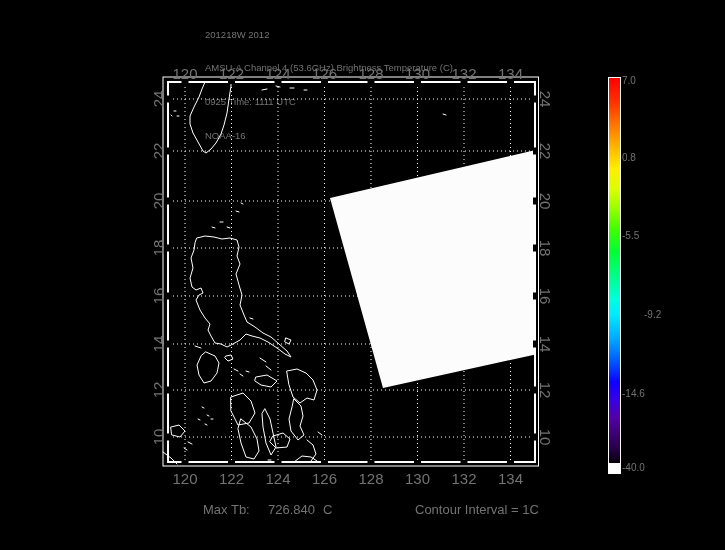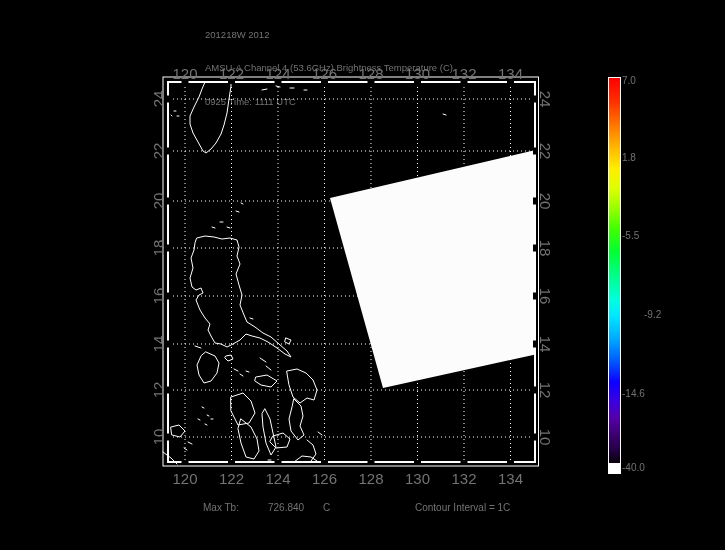--- a/index.html
+++ b/index.html
@@ -3,34 +3,35 @@
 <meta charset="utf-8">
 <style>
   html,body{margin:0;padding:0;background:#000;}
   #root{position:relative;width:725px;height:550px;background:#000;overflow:hidden;
         font-family:Liberation Sans, sans-serif;color:#737373;}
   .titleblock{position:absolute;left:205px;top:6px;font-size:9.5px;line-height:11.3px;white-space:pre;}
   .ticklabel{position:absolute;font-size:15px;white-space:nowrap;text-align:right;}
   .ticklabel.h{transform:translate(-50%,0);}
   .ticklabel.rotl{transform:translate(-50%,-50%) rotate(-90deg);}
   .ticklabel.rotr{transform:translate(-50%,-50%) rotate(90deg);}
-  .footer span{position:absolute;top:502px;font-size:10px;white-space:pre;}
+  .footer span{position:absolute;top:502px;font-size:13px;white-space:pre;}
   #colorbar{position:absolute;border:1px solid #fff;}
   .cbarlabel{position:absolute;font-size:10px;transform:translate(0,-50%);white-space:nowrap;}
   svg{position:absolute;left:0;top:0;}
 </style>
 </head>
 <body>
 
 <div id="root">
 
   <div class="titleblock">
     <div>201218W 2012</div>
     <div>AMSU-A Channel 4 (53.6GHz) Brightness Temperature (C)</div>
     <div>0925 Time: 1111 UTC</div>
+    <div>NOAA-16</div>
   </div>
 
   <svg id="mapsvg" width="725" height="550" viewBox="0 0 725 550">
       <line x1="185" x2="185" y1="83" y2="461" stroke="#ffffff" stroke-width="1" stroke-dasharray="1 3"></line>
       <line x1="231.5" x2="231.5" y1="83" y2="461" stroke="#ffffff" stroke-width="1" stroke-dasharray="1 3"></line>
       <line x1="278" x2="278" y1="83" y2="461" stroke="#ffffff" stroke-width="1" stroke-dasharray="1 3"></line>
       <line x1="324.5" x2="324.5" y1="83" y2="461" stroke="#ffffff" stroke-width="1" stroke-dasharray="1 3"></line>
       <line x1="371" x2="371" y1="83" y2="461" stroke="#ffffff" stroke-width="1" stroke-dasharray="1 3"></line>
       <line x1="417.5" x2="417.5" y1="83" y2="461" stroke="#ffffff" stroke-width="1" stroke-dasharray="1 3"></line>
       <line x1="464" x2="464" y1="83" y2="461" stroke="#ffffff" stroke-width="1" stroke-dasharray="1 3"></line>
@@ -134,21 +135,21 @@
       <div class="ticklabel rotr" style="left: 545px; top: 344px;">14</div>
       <div class="ticklabel rotl" style="left: 158px; top: 390px;">12</div>
       <div class="ticklabel rotr" style="left: 545px; top: 390px;">12</div>
       <div class="ticklabel rotl" style="left: 158px; top: 437px;">10</div>
       <div class="ticklabel rotr" style="left: 545px; top: 437px;">10</div>
     </div>
 
   <div id="colorbar" style="left: 608px; top: 77px; width: 11px; height: 395px; background: linear-gradient(rgb(255, 0, 0) 0%, rgb(255, 48, 0) 6%, rgb(255, 119, 0) 12%, rgb(255, 187, 0) 18%, rgb(255, 238, 0) 23%, rgb(221, 255, 0) 28%, rgb(153, 255, 0) 33%, rgb(68, 255, 0) 38%, rgb(0, 255, 51) 44%, rgb(0, 255, 136) 50%, rgb(0, 255, 221) 56%, rgb(0, 234, 255) 60%, rgb(0, 170, 255) 66%, rgb(0, 85, 255) 72%, rgb(13, 0, 255) 77%, rgb(60, 0, 224) 82%, rgb(82, 0, 168) 86%, rgb(61, 0, 117) 90%, rgb(37, 0, 70) 94%, rgb(10, 0, 18) 97%, rgb(10, 0, 18) 97.4%, rgb(255, 255, 255) 97.5%, rgb(255, 255, 255) 100%);"></div>
   <div id="cbarlabels">
       <div class="cbarlabel" style="left: 622px; top: 80px;">7.0</div>
-      <div class="cbarlabel" style="left: 622px; top: 157px;">1.8</div>
+      <div class="cbarlabel" style="left: 622px; top: 157px;">0.8</div>
       <div class="cbarlabel" style="left: 622px; top: 235px;">-5.5</div>
       <div class="cbarlabel" style="left: 644px; top: 314px;">-9.2</div>
       <div class="cbarlabel" style="left: 622px; top: 393px;">-14.6</div>
       <div class="cbarlabel" style="left: 622px; top: 467px;">-40.0</div>
     </div>
 
   <div class="footer">
     <span style="left:203px">Max Tb:</span>
     <span style="left:268px">726.840</span>
     <span style="left:323px">C</span>

